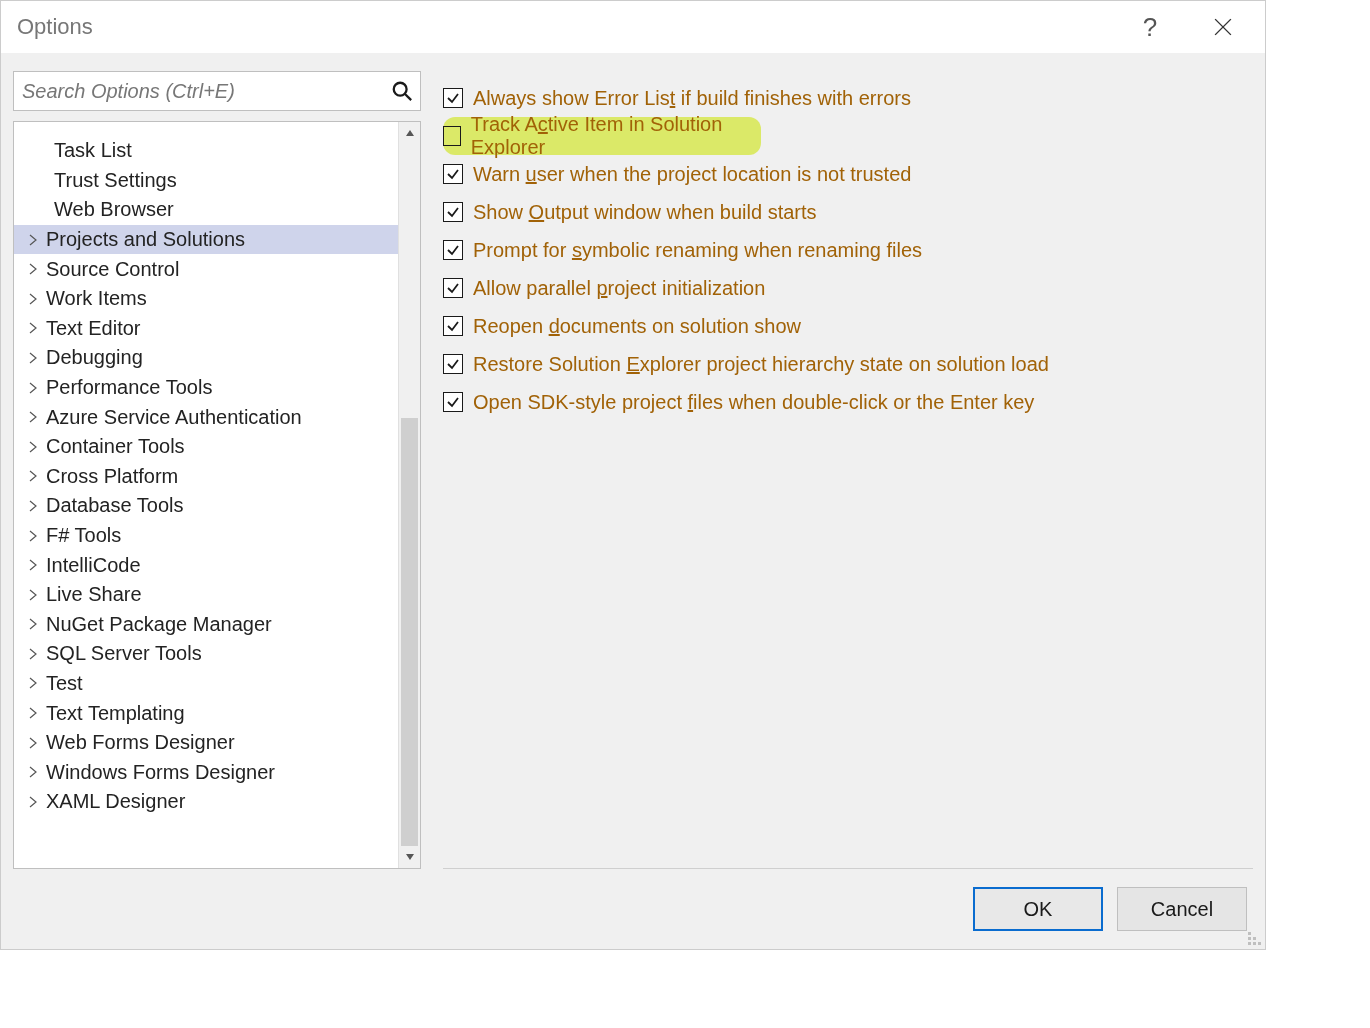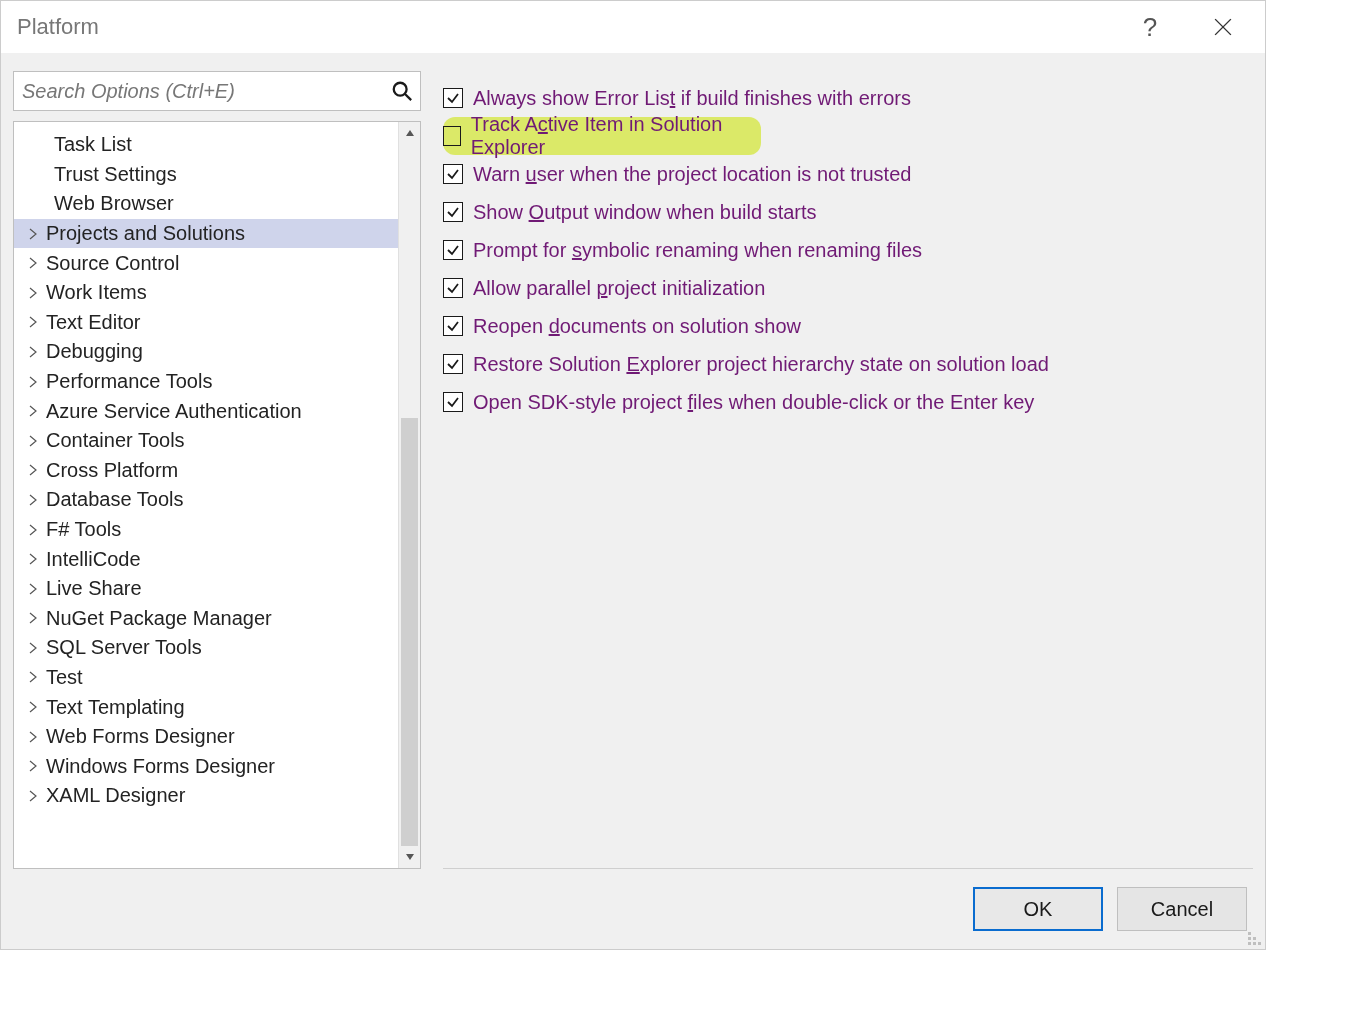--- a/index.html
+++ b/index.html
@@ -87,21 +87,21 @@
     flex: 1;
     border: 1px solid #bfbfbf;
     background: #ffffff;
     position: relative;
     min-height: 0;
     display: flex;
   }
   .tree {
     flex: 1;
     overflow: hidden;
-    padding-top: 8px;
+    padding-top: 14px;
   }
   .tree-item {
     display: flex;
     align-items: center;
     height: 29.6px;
     font-size: 20px;
     color: #232323;
     white-space: nowrap;
     cursor: default;
   }
@@ -139,21 +139,21 @@
   }
   .checks {
     padding-top: 8px;
     padding-left: 0;
   }
   .checkrow {
     display: flex;
     align-items: center;
     height: 38px;
     font-size: 20px;
-    color: #701a75;
+    color: #a16207;
   }
   .checkrow.highlighted {
     background: #dbe968;
     width: 318px;
     border-radius: 12px;
   }
   .checkrow .cbox {
     width: 20px; height: 20px;
     border: 1.5px solid #1a1a1a;
     margin: 0 10px 0 0;
@@ -199,21 +199,21 @@
   .resize-grip span { background:#bfbfbf; width:3px; height:3px; }
   .outer { position: relative; width:1266px; height:950px; }
 </style>
 </head>
 <body>
 
 <div class="outer">
 <div class="dialog">
 
   <div class="titlebar">
-    <span class="title">Platform</span>
+    <span class="title">Options</span>
     <span class="help">?</span>
     <span class="close">
       <svg viewBox="0 0 16 16" stroke="#333" stroke-width="1.2" fill="none">
         <line x1="1" y1="1" x2="15" y2="15"></line>
             <line x1="15" y1="1" x2="1" y2="15"></line>
       </svg>
     </span>
   </div>
 
   <div class="body">

